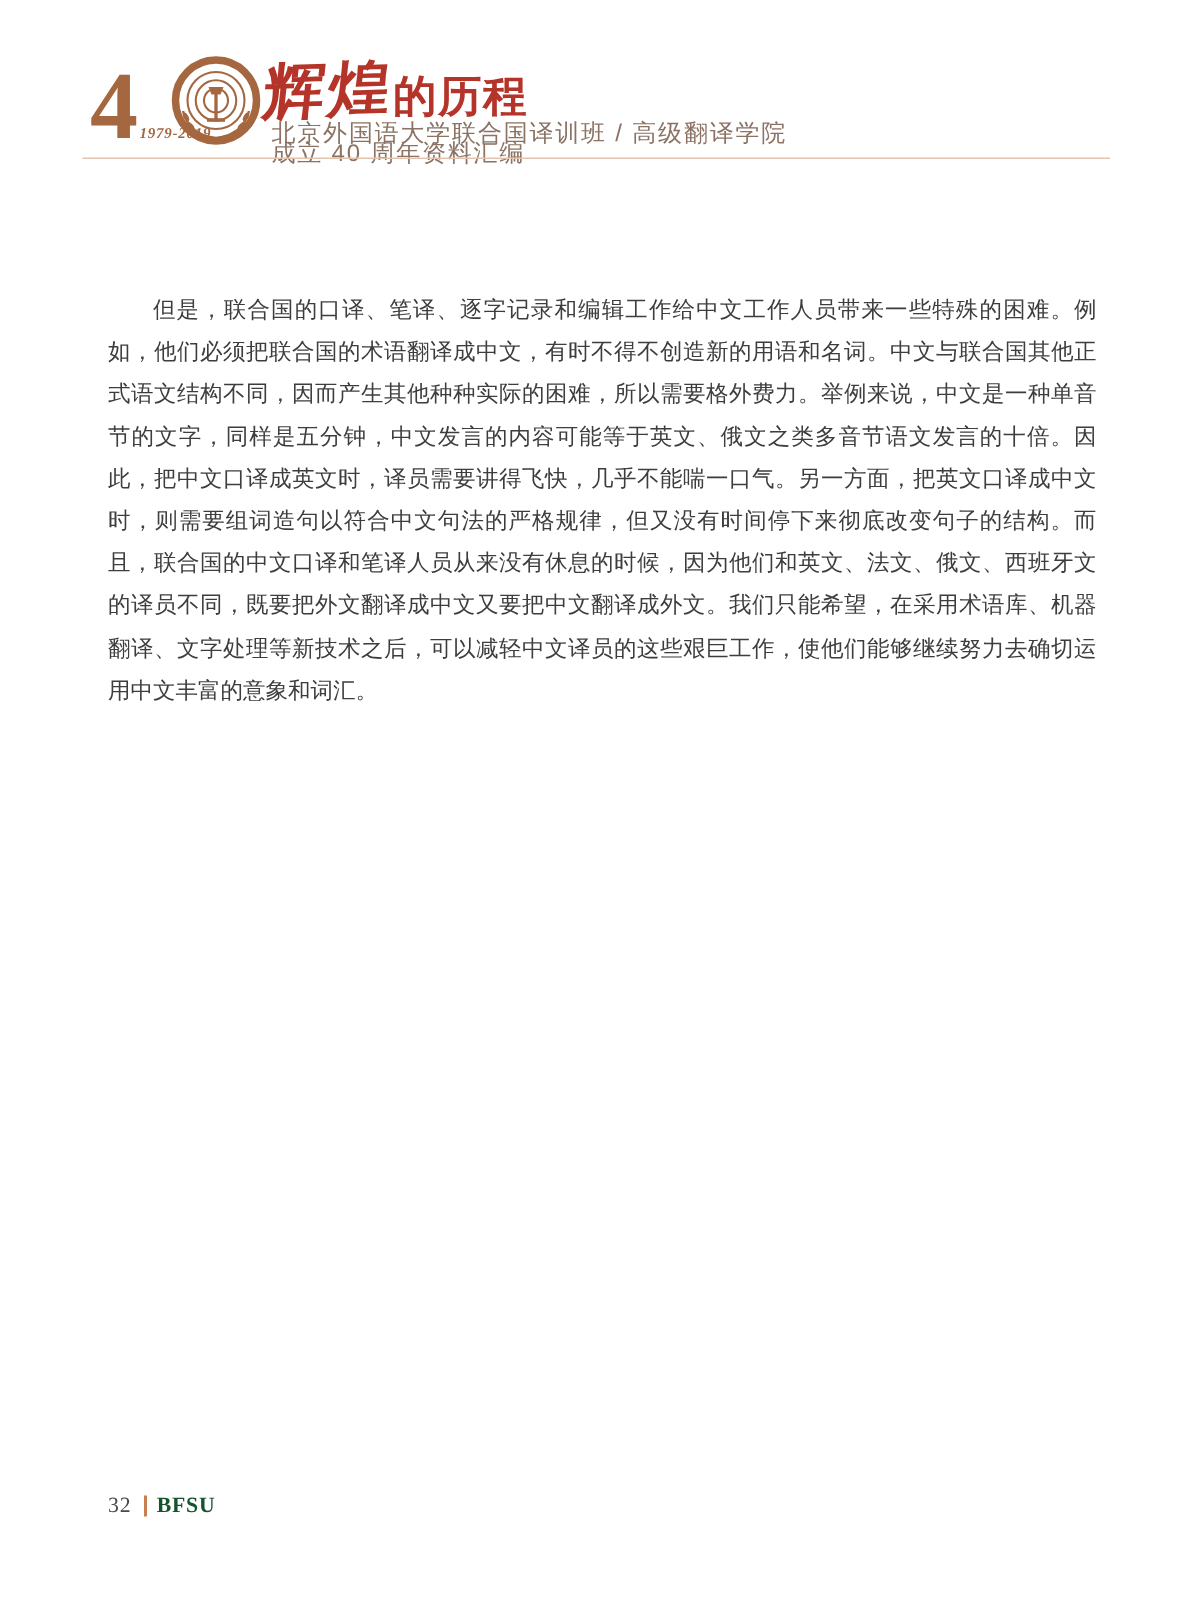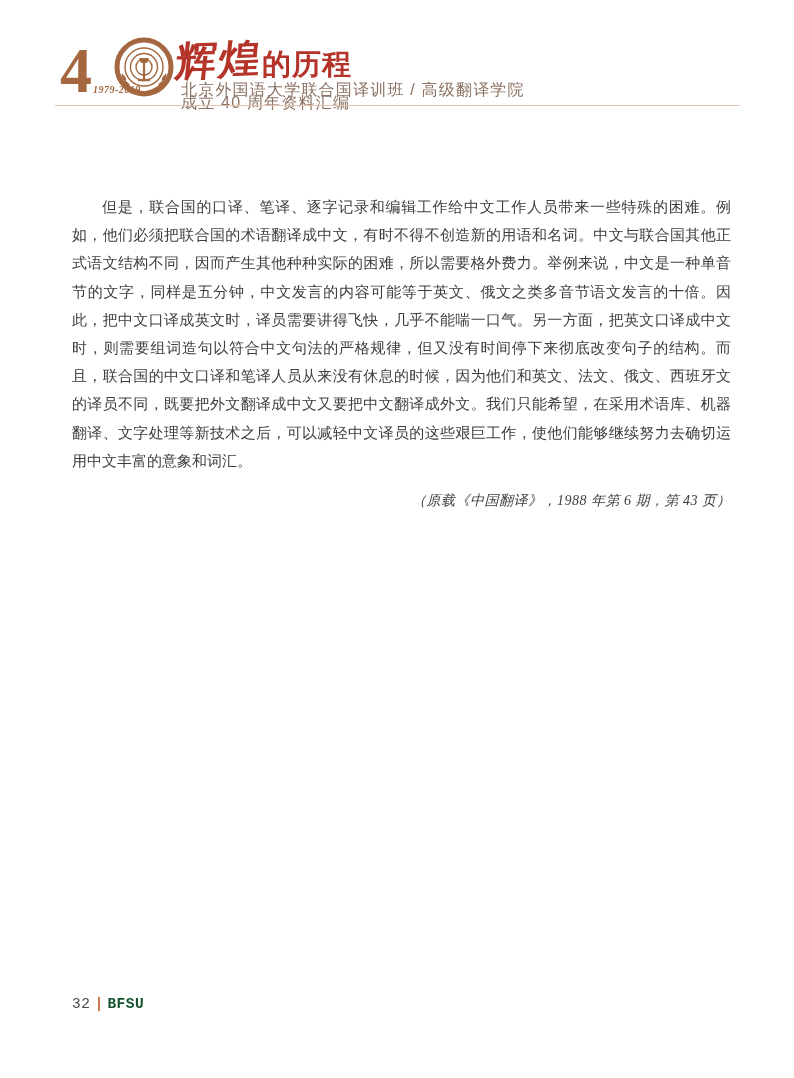--- a/index.html
+++ b/index.html
@@ -64,21 +64,21 @@
     font-style:italic;
     font-size:14px;color:#3d3d3d;
     letter-spacing:.5px;
   }
 
   
   .footer{
     position:absolute;left:72px;top:995px;
     font-size:14.5px;line-height:18px;
     display:flex;align-items:center;
-    font-family:Liberation Mono, monospace;
+    font-family:Liberation Serif, serif;
   }
   .footer .pageno{color:#4a4a4a;letter-spacing:.5px;}
   .footer .sep{
     display:inline-block;width:2px;height:14px;
     background:#c87f4f;margin:0 7px 0 8px;
   }
   .footer .brand{color:#14532d;font-weight:600;letter-spacing:.5px;}
 </style>
 </head>
 <body>
@@ -122,21 +122,20 @@
     <span class="title-script">辉煌</span><span class="title-rest">的历程</span>
   </div>
 
   <div class="hdr-sub l1">北京外国语大学联合国译训班 / 高级翻译学院</div>
   <div class="hdr-sub l2">成立 40 周年资料汇编</div>
 
   <div class="hdr-rule"></div>
 
   <div class="article">
     <p class="indent">但是，联合国的口译、笔译、逐字记录和编辑工作给中文工作人员带来一些特殊的困难。例如，他们必须把联合国的术语翻译成中文，有时不得不创造新的用语和名词。中文与联合国其他正式语文结构不同，因而产生其他种种实际的困难，所以需要格外费力。举例来说，中文是一种单音节的文字，同样是五分钟，中文发言的内容可能等于英文、俄文之类多音节语文发言的十倍。因此，把中文口译成英文时，译员需要讲得飞快，几乎不能喘一口气。另一方面，把英文口译成中文时，则需要组词造句以符合中文句法的严格规律，但又没有时间停下来彻底改变句子的结构。而且，联合国的中文口译和笔译人员从来没有休息的时候，因为他们和英文、法文、俄文、西班牙文的译员不同，既要把外文翻译成中文又要把中文翻译成外文。我们只能希望，在采用术语库、机器翻译、文字处理等新技术之后，可以减轻中文译员的这些艰巨工作，使他们能够继续努力去确切运用中文丰富的意象和词汇。</p>
-    <div class="citation">（原载《中国翻译》，1988 年第 6 期，第 43 页）</div>
   </div>
 
   <div class="footer">
     <span class="pageno">32</span>
     <span class="sep"></span>
     <span class="brand">BFSU</span>
   </div>
 
 </div>
 

